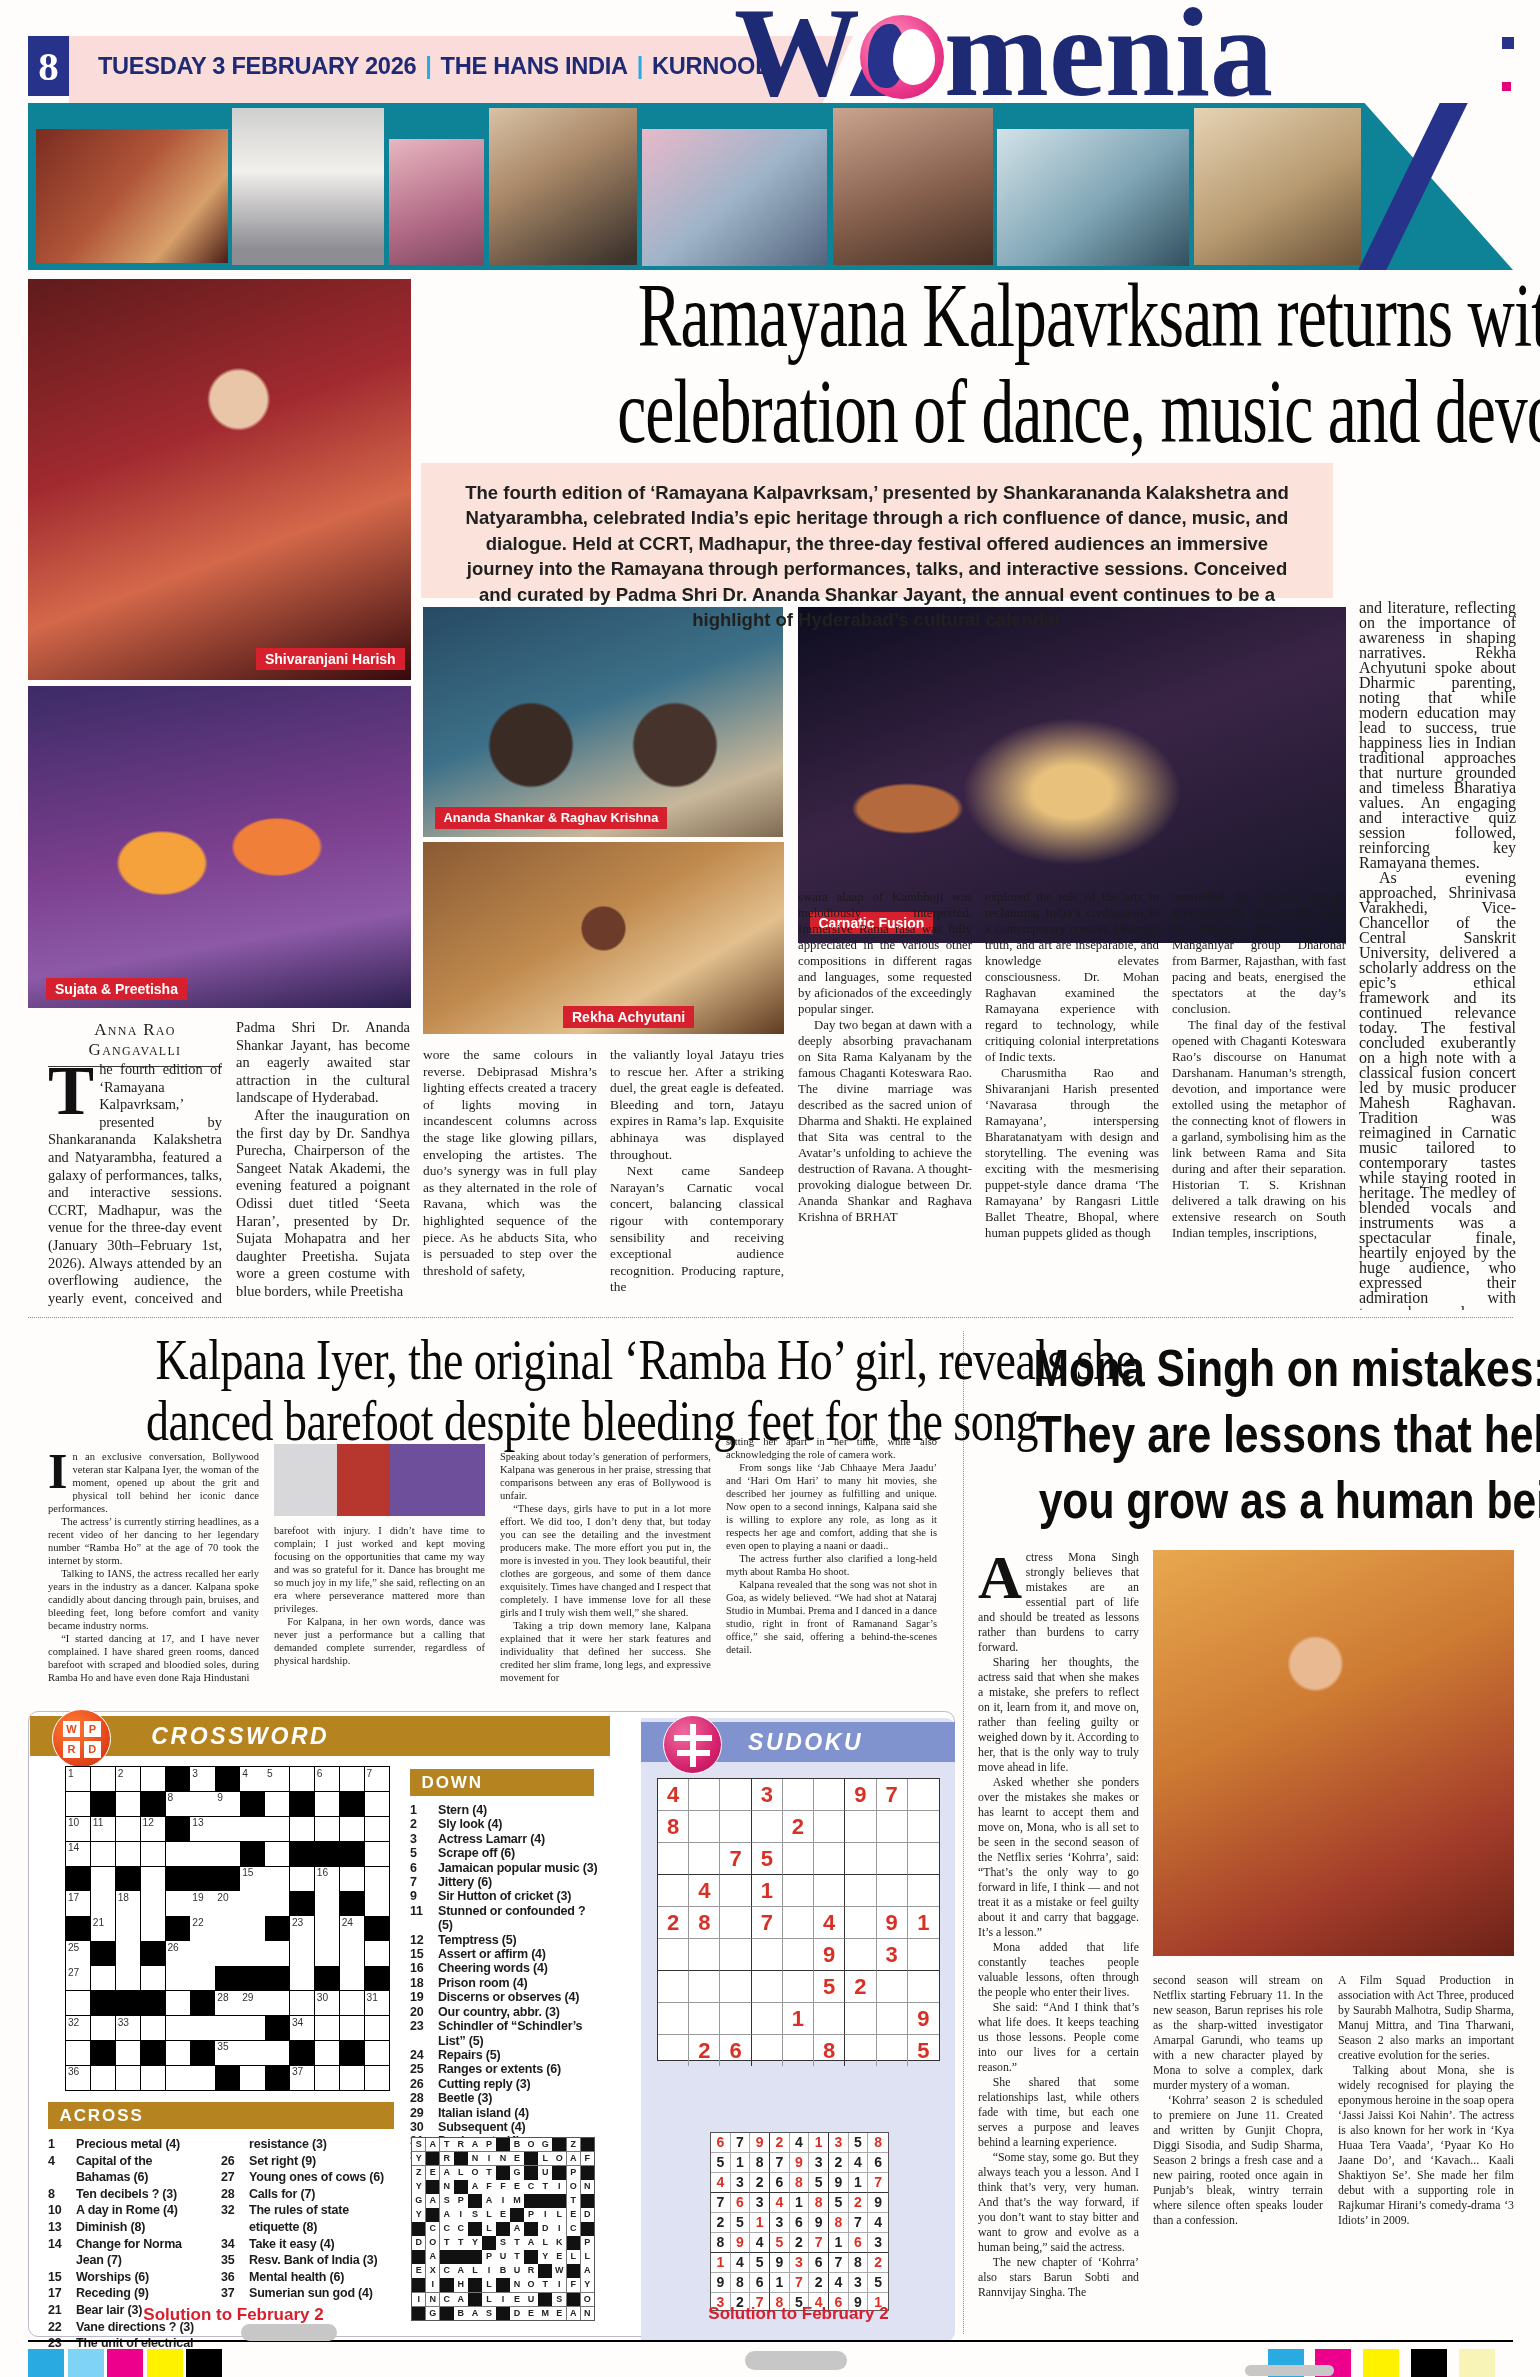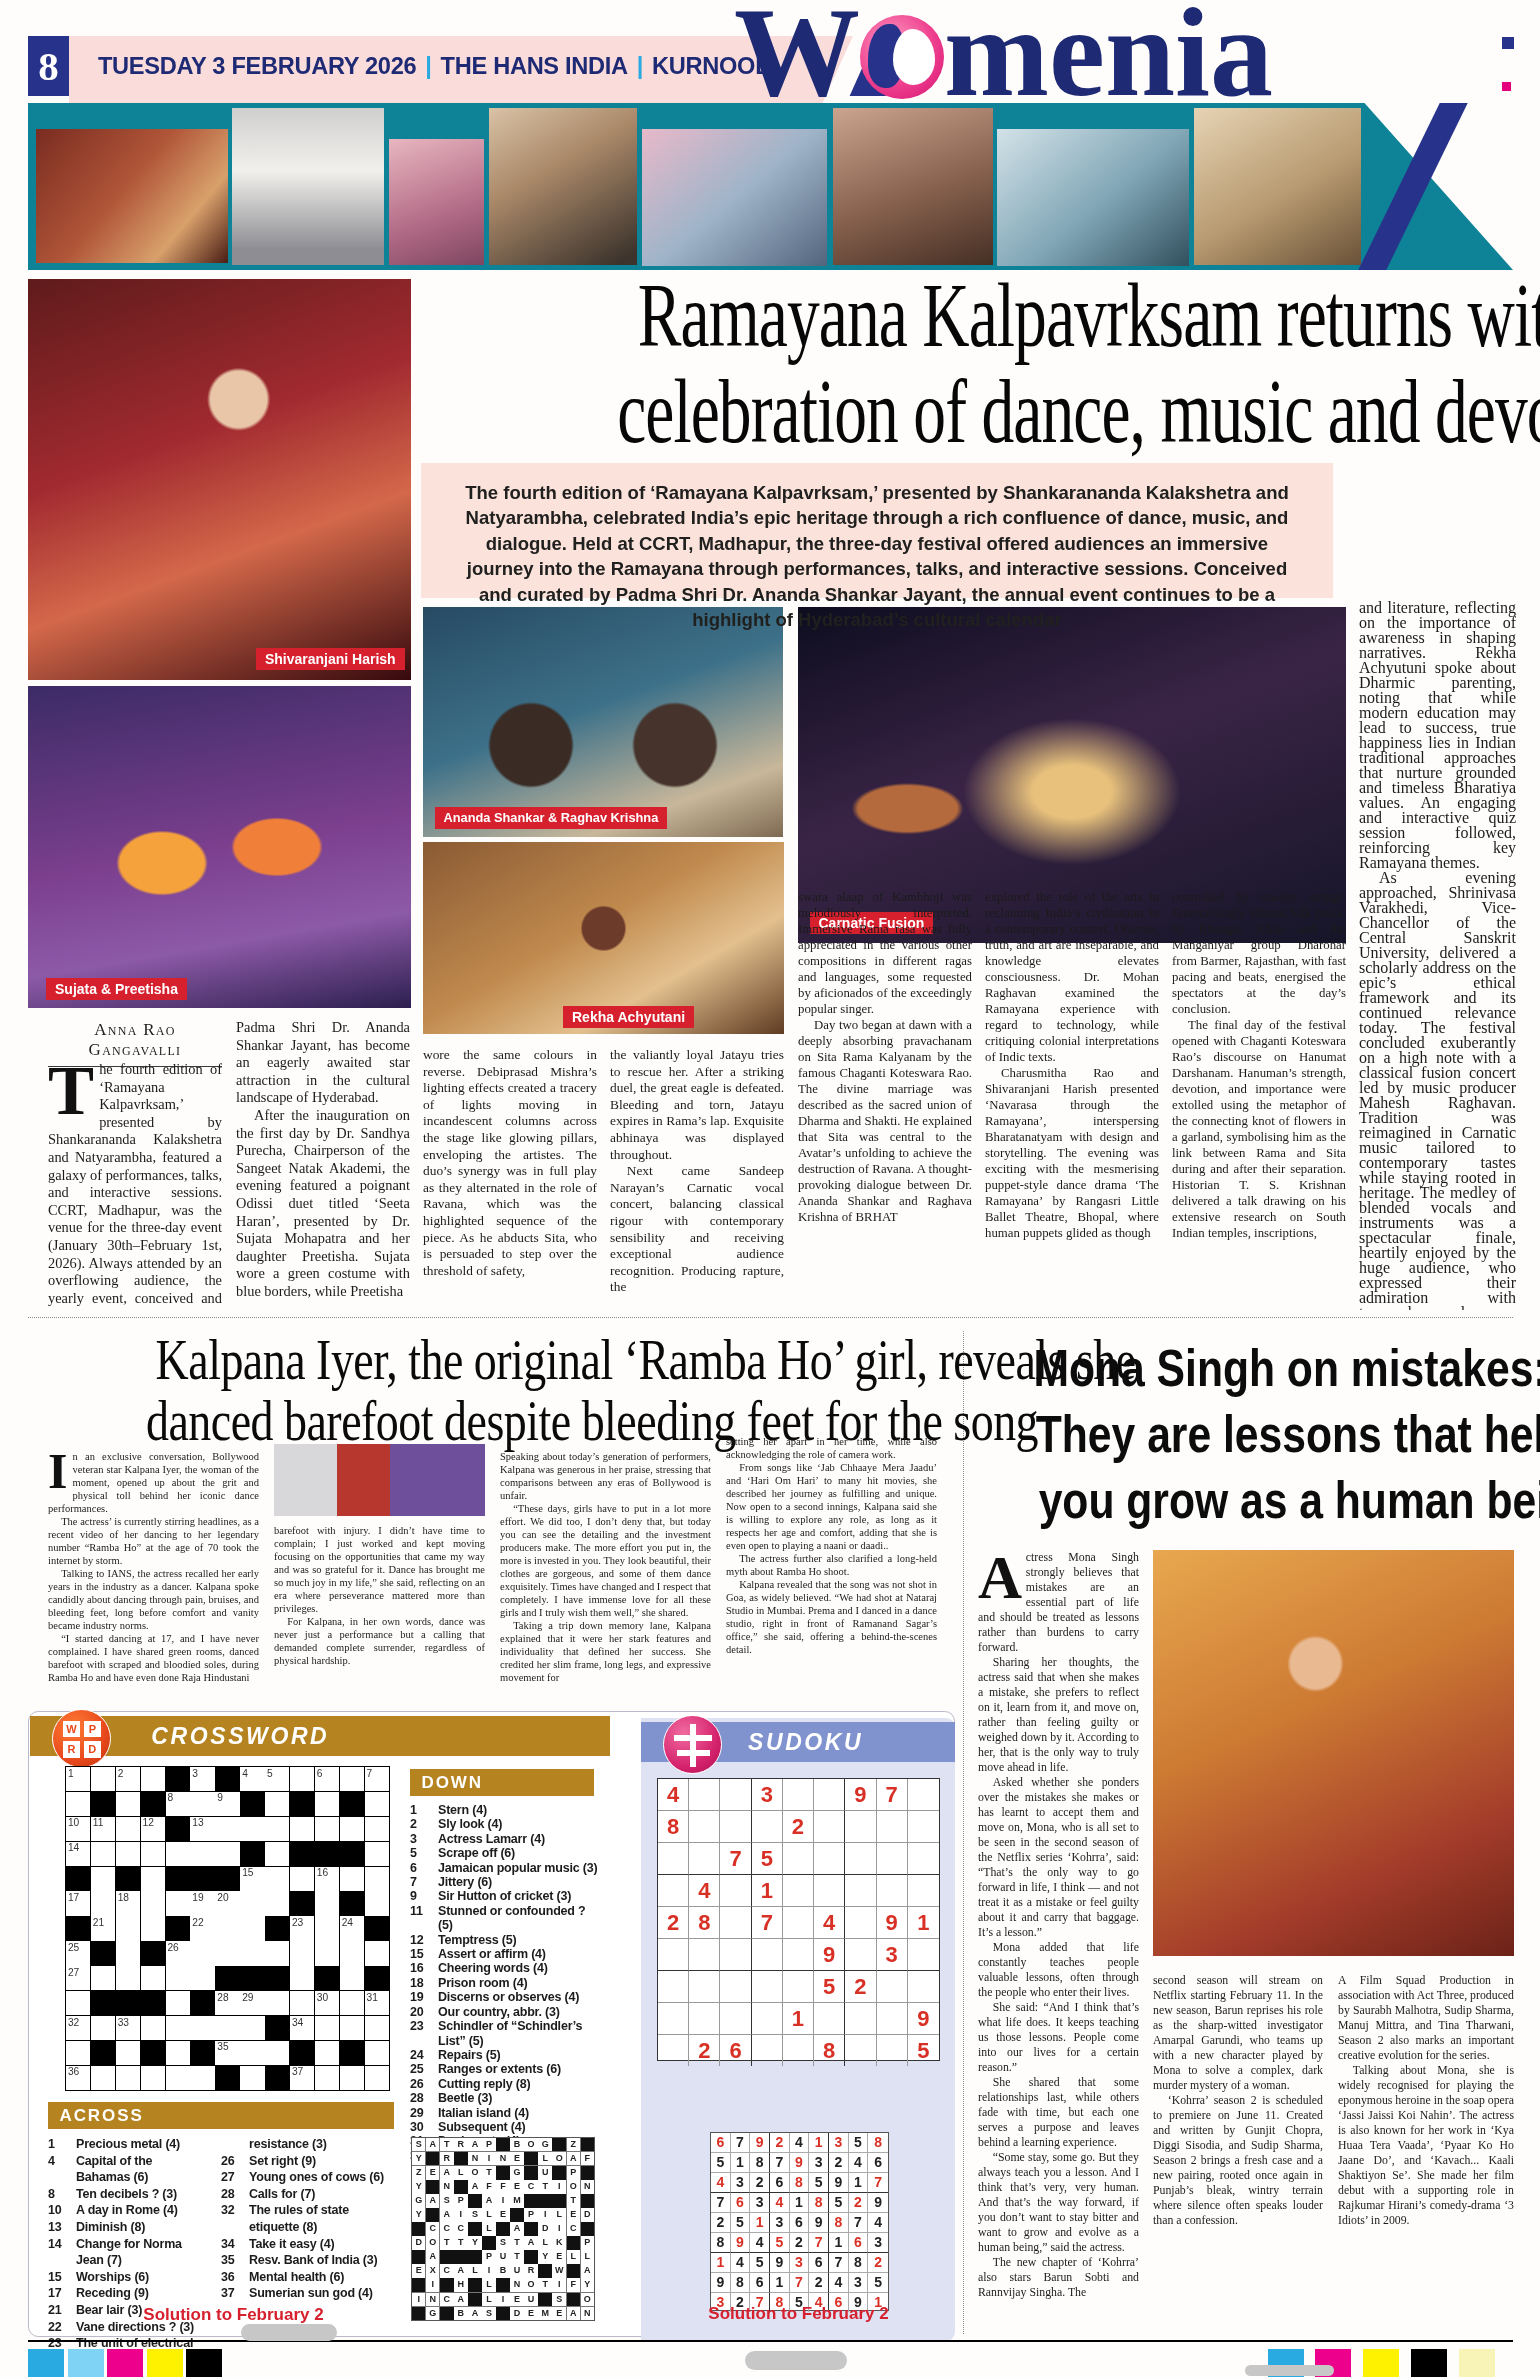--- a/index.html
+++ b/index.html
@@ -618,21 +618,21 @@
         <div class="clue">
           <span class="cnum">24</span>
           <span class="ctext">Repairs (5)</span>
         </div>
         <div class="clue">
           <span class="cnum">25</span>
           <span class="ctext">Ranges or extents (6)</span>
         </div>
         <div class="clue">
           <span class="cnum">26</span>
-          <span class="ctext">Cutting reply (8)</span>
+          <span class="ctext">Cutting reply (3)</span>
         </div>
         <div class="clue">
           <span class="cnum">28</span>
           <span class="ctext">Beetle (3)</span>
         </div>
         <div class="clue">
           <span class="cnum">29</span>
           <span class="ctext">Italian island (4)</span>
         </div>
         <div class="clue">

